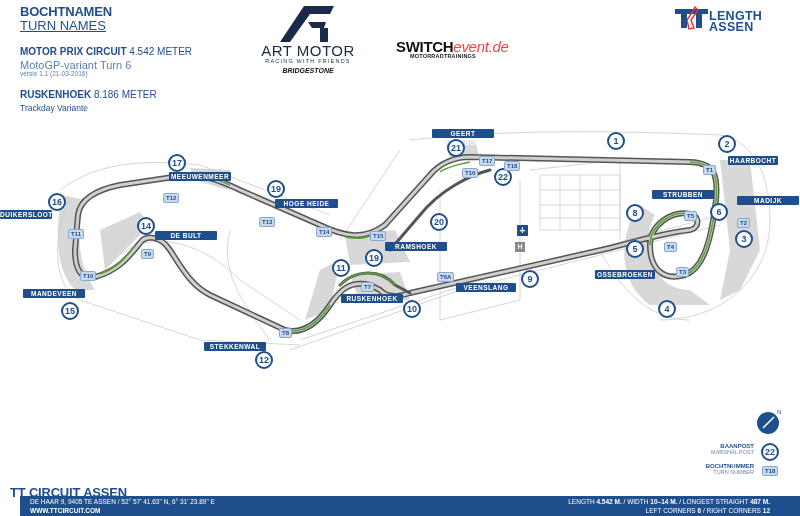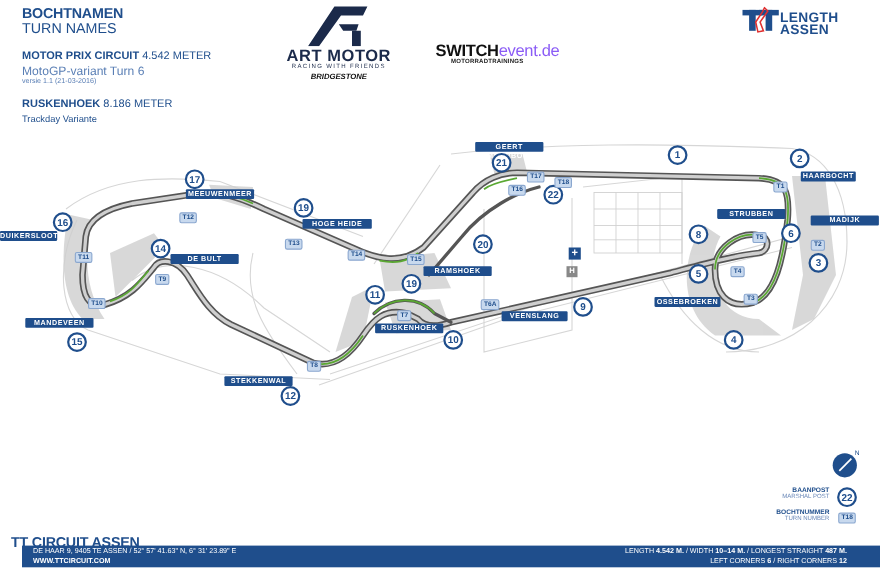--- a/index.html
+++ b/index.html
@@ -1,33 +1,33 @@
 <!DOCTYPE html>
 <html><head>
 <meta charset="utf-8">
 <style>
   html, body { margin:0; padding:0; }
   body { width:800px; height:516px; position:relative; background:#fff; overflow:hidden; font-family:"Liberation Sans", sans-serif; }
   .abs { position:absolute; }
   .hdr-title { left:20px; top:4px; font-weight:bold; font-size:13px; color:#1f4e8c; font-family:"Liberation Sans", sans-serif; letter-spacing:-0.2px; }
-  .hdr-sub { left:20px; top:18px; font-size:13px; color:#1f4e8c; font-family:"Liberation Sans", sans-serif; }
+  .hdr-sub { left:20px; top:18px; font-size:13px; color:#1f4e8c; font-family:"Liberation Sans", sans-serif;text-decoration:underline; }
   .gp-line { left:20px; top:46px; font-size:10px; color:#1f4e8c; }
   .gp-line b { font-weight:bold; }
   .gp-sub { left:20px; top:59px; font-size:11px; color:#5a7fb5; }
   .gp-ver { left:20px; top:70px; font-size:6.5px; color:#5a7fb5; }
   .rk-line { left:20px; top:89px; font-size:10px; color:#1f4e8c; }
   .rk-sub { left:20px; top:103px; font-size:8.5px; color:#1f4e8c; }
 
   .artlogo { left:276px; top:4px; width:60px; height:38px; }
-  .art-name { left:238px; top:42px; width:140px; text-align:center; font-weight:bold; font-size:15px; color:#1b2a4a; letter-spacing:0.5px; }
+  .art-name { left:238px; top:42px; width:140px; text-align:center; font-weight:normal; font-size:15px; color:#1b2a4a; letter-spacing:0.5px; }
   .art-tag { left:238px; top:58px; width:140px; text-align:center; font-size:5.5px; color:#1b2a4a; letter-spacing:1.2px; }
   .bridgestone { left:238px; top:67px; width:140px; text-align:center; font-size:7px; font-weight:bold; font-style:italic; color:#111; }
 
   .switch { left:396px; top:38px; font-size:15px; font-weight:bold; color:#111; letter-spacing:-0.3px; }
-  .switch .ev { color:#8b5cf6; font-weight:normal; }
+  .switch .ev { color:#ef4444; font-weight:normal;font-style:italic; }
   .switch-sub { left:410px; top:53px; font-size:5.5px; color:#222; font-weight:bold; letter-spacing:0.2px; }
 
   .tt-logo { left:673px; top:6px; width:52px; height:24px; }
   .tt-circuit { left:709px; top:9px; font-size:12.5px; font-weight:bold; color:#1f4e8c; letter-spacing:0.3px; }
   .tt-assen { left:709px; top:20px; font-size:12.5px; font-weight:bold; color:#1f4e8c; letter-spacing:0.3px; }
 
   .nameplate { position:absolute; background:#1f4e8c; color:#fff; font-size:6.5px; font-weight:bold; text-align:center; height:9px; line-height:9px; letter-spacing:0.5px; border-radius:1px; }
   .marshal { position:absolute; width:14px; height:14px; border-radius:50%; border:2px solid #1f4e8c; background:#fff; color:#1f4e8c; font-size:9px; font-weight:bold; text-align:center; line-height:14px; }
   .turn { position:absolute; background:#c8d9ee; border:1px solid #8aa7cf; color:#1f4e8c; font-size:6px; font-weight:bold; height:8px; line-height:8px; padding:0 2px; border-radius:2px; }
 

